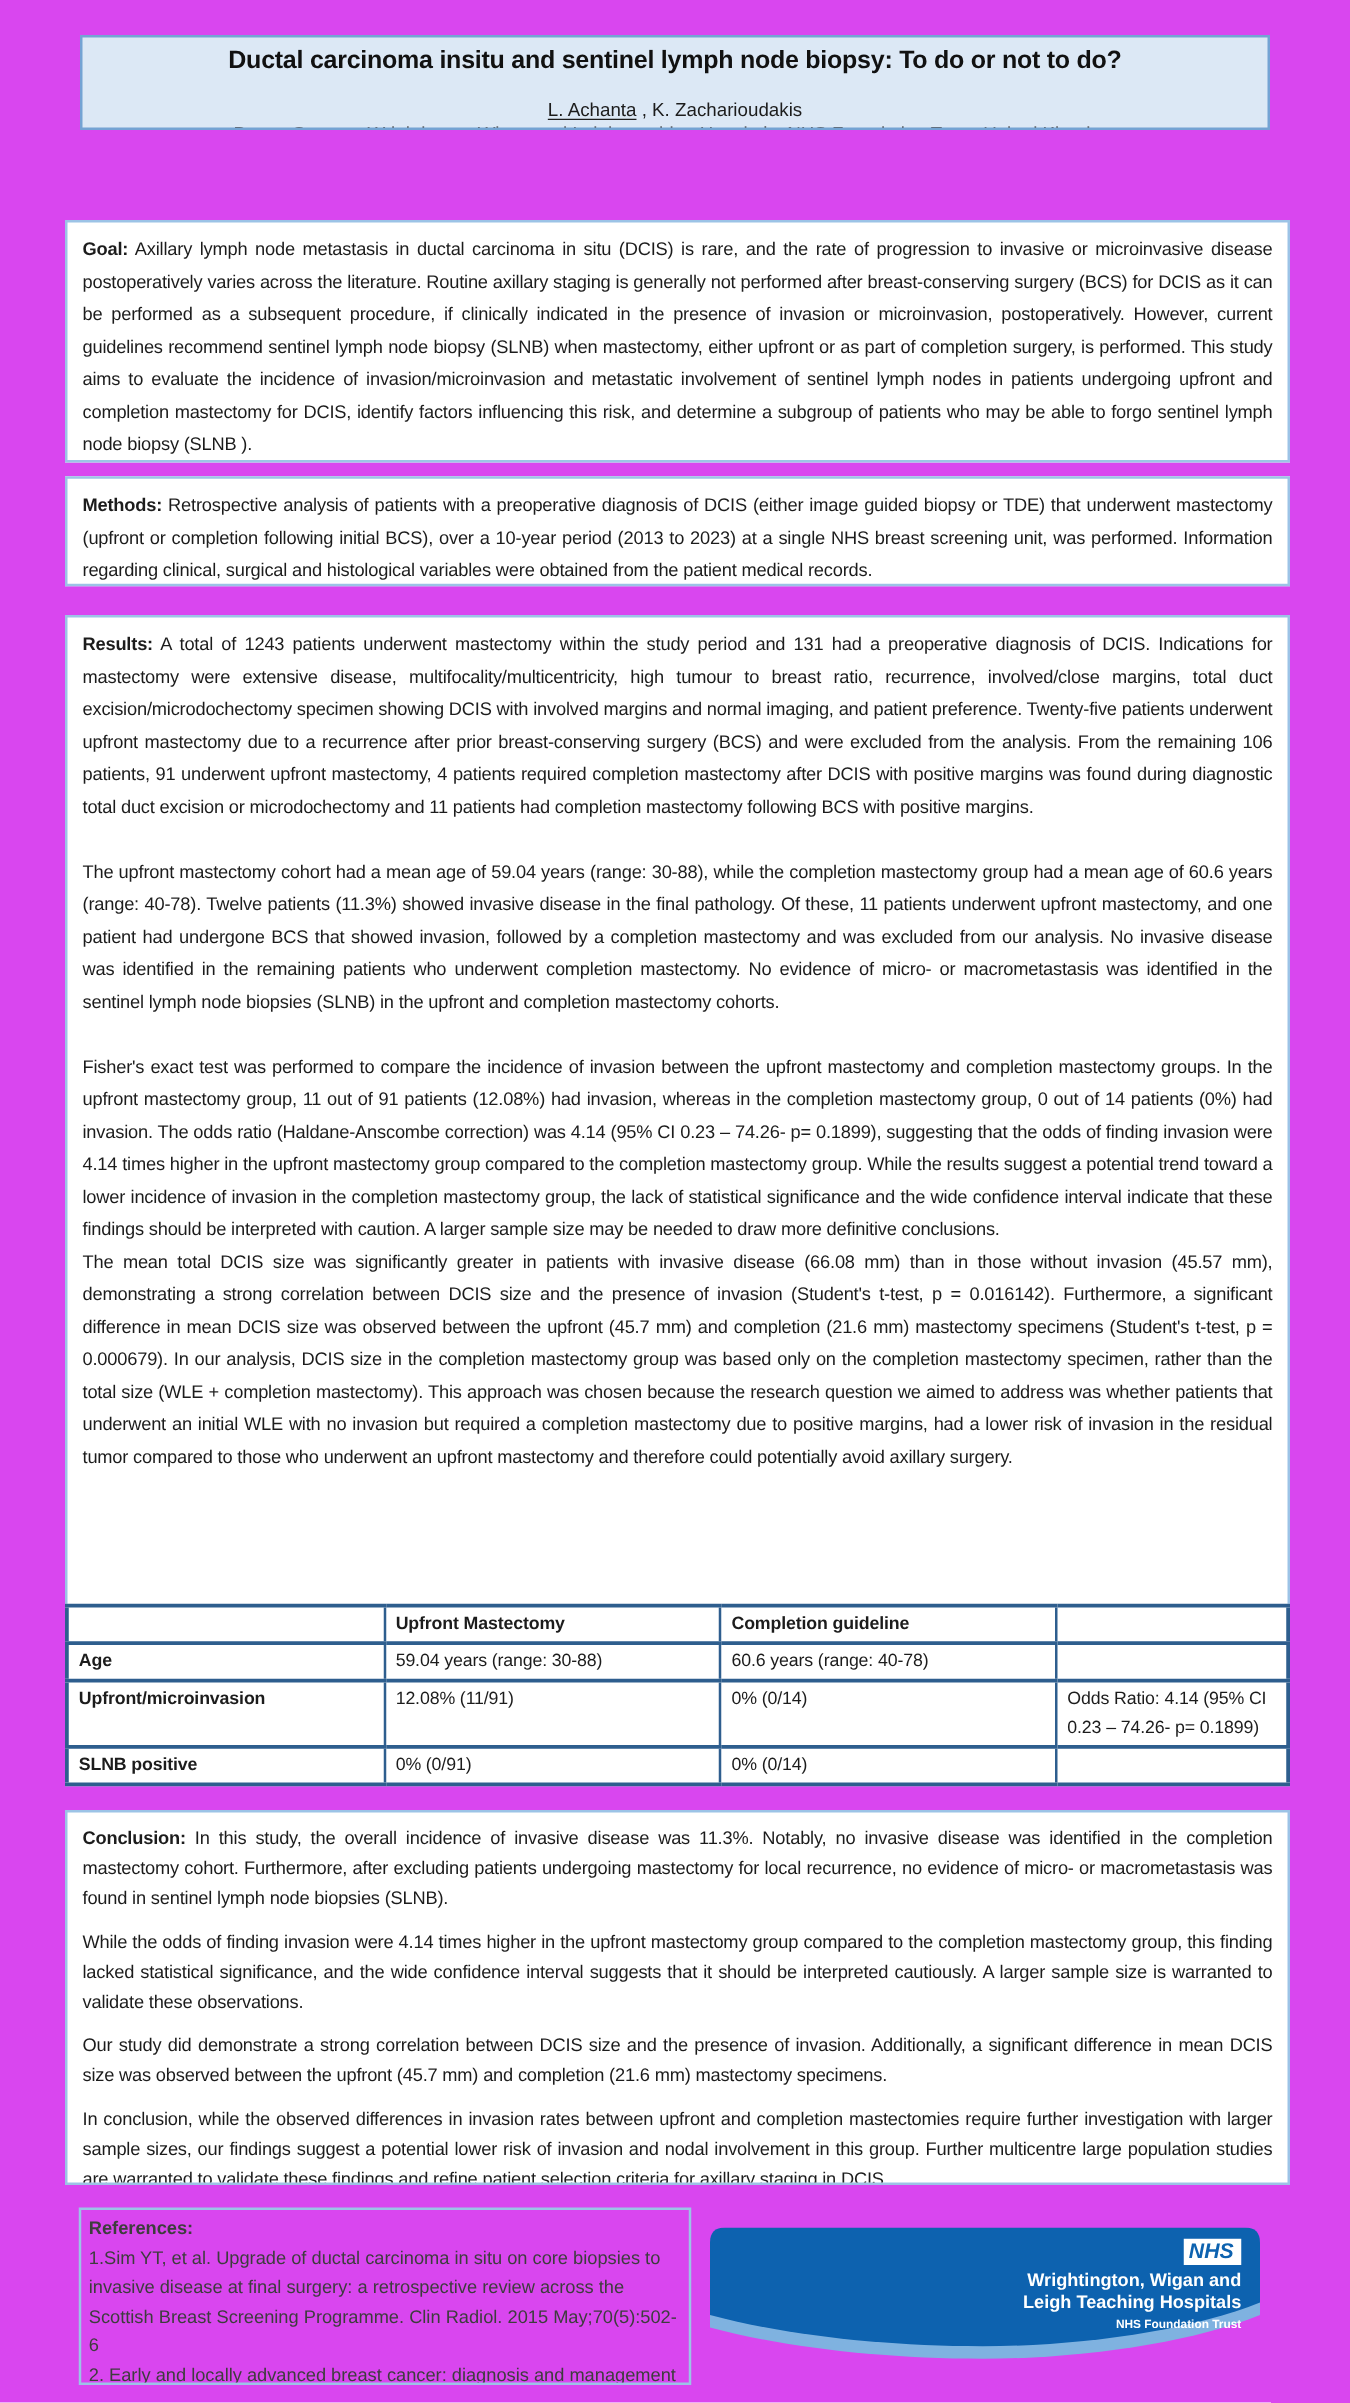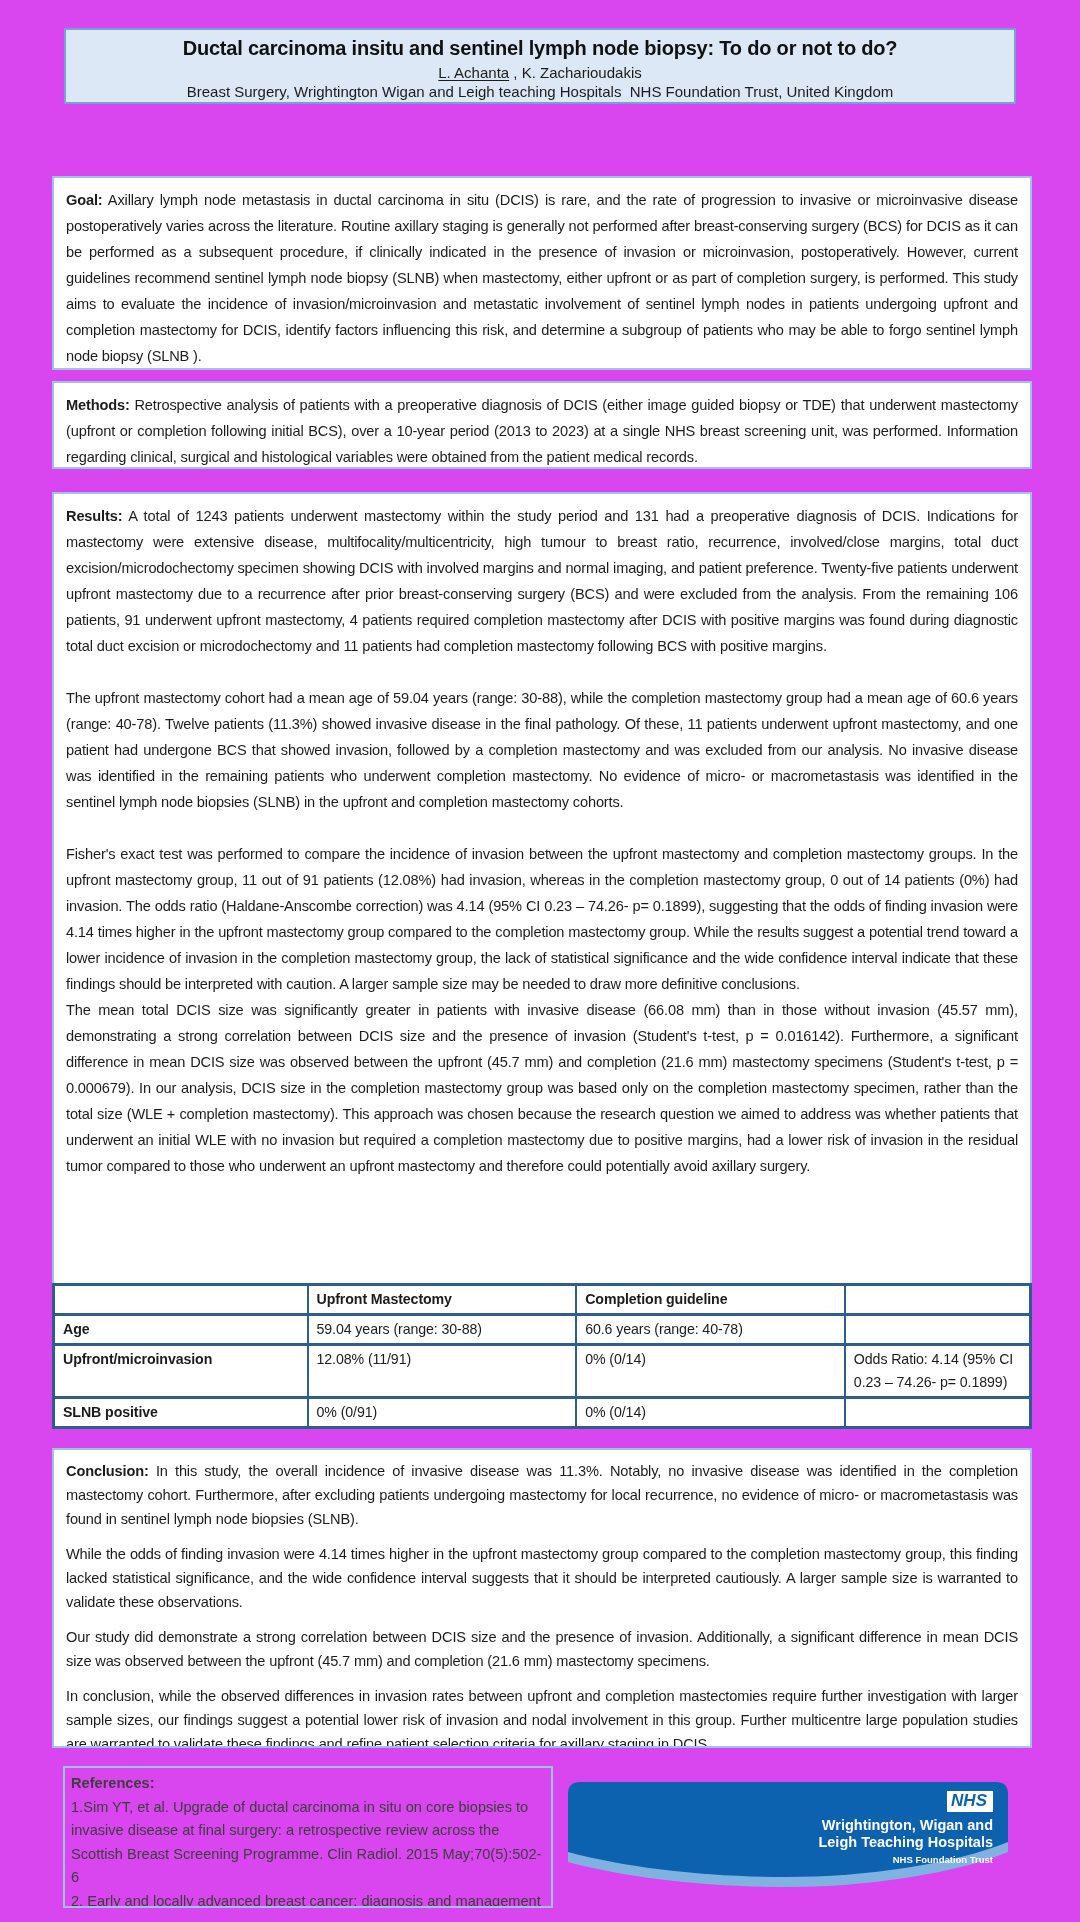--- a/index.html
+++ b/index.html
@@ -15,21 +15,21 @@
 
   
   .header-box {
     left: 64px; top: 28px; width: 952px; height: 76px;
     background: #dce8f5;
     border: 2px solid #74a3d3;
     text-align: center;
     overflow: hidden;
   }
   .title { font-size: 20px; font-weight: bold; letter-spacing: -0.2px; margin-top: 7px; color: #111; }
-  .authors { font-size: 15px; margin-top: 4px; }
+  .authors { font-size: 15px; margin-top: 20px; }
   .authors .underline { text-decoration: underline; text-underline-offset: 2px; }
   .affiliation { font-size: 15px; margin-top: 2px; white-space: pre-wrap; }
 
   
   .box {
     left: 52px; width: 980px;
     background: #ffffff;
     border: 2px solid #9cc3e6;
     padding: 9px 12px;
     font-size: 14.6px;

